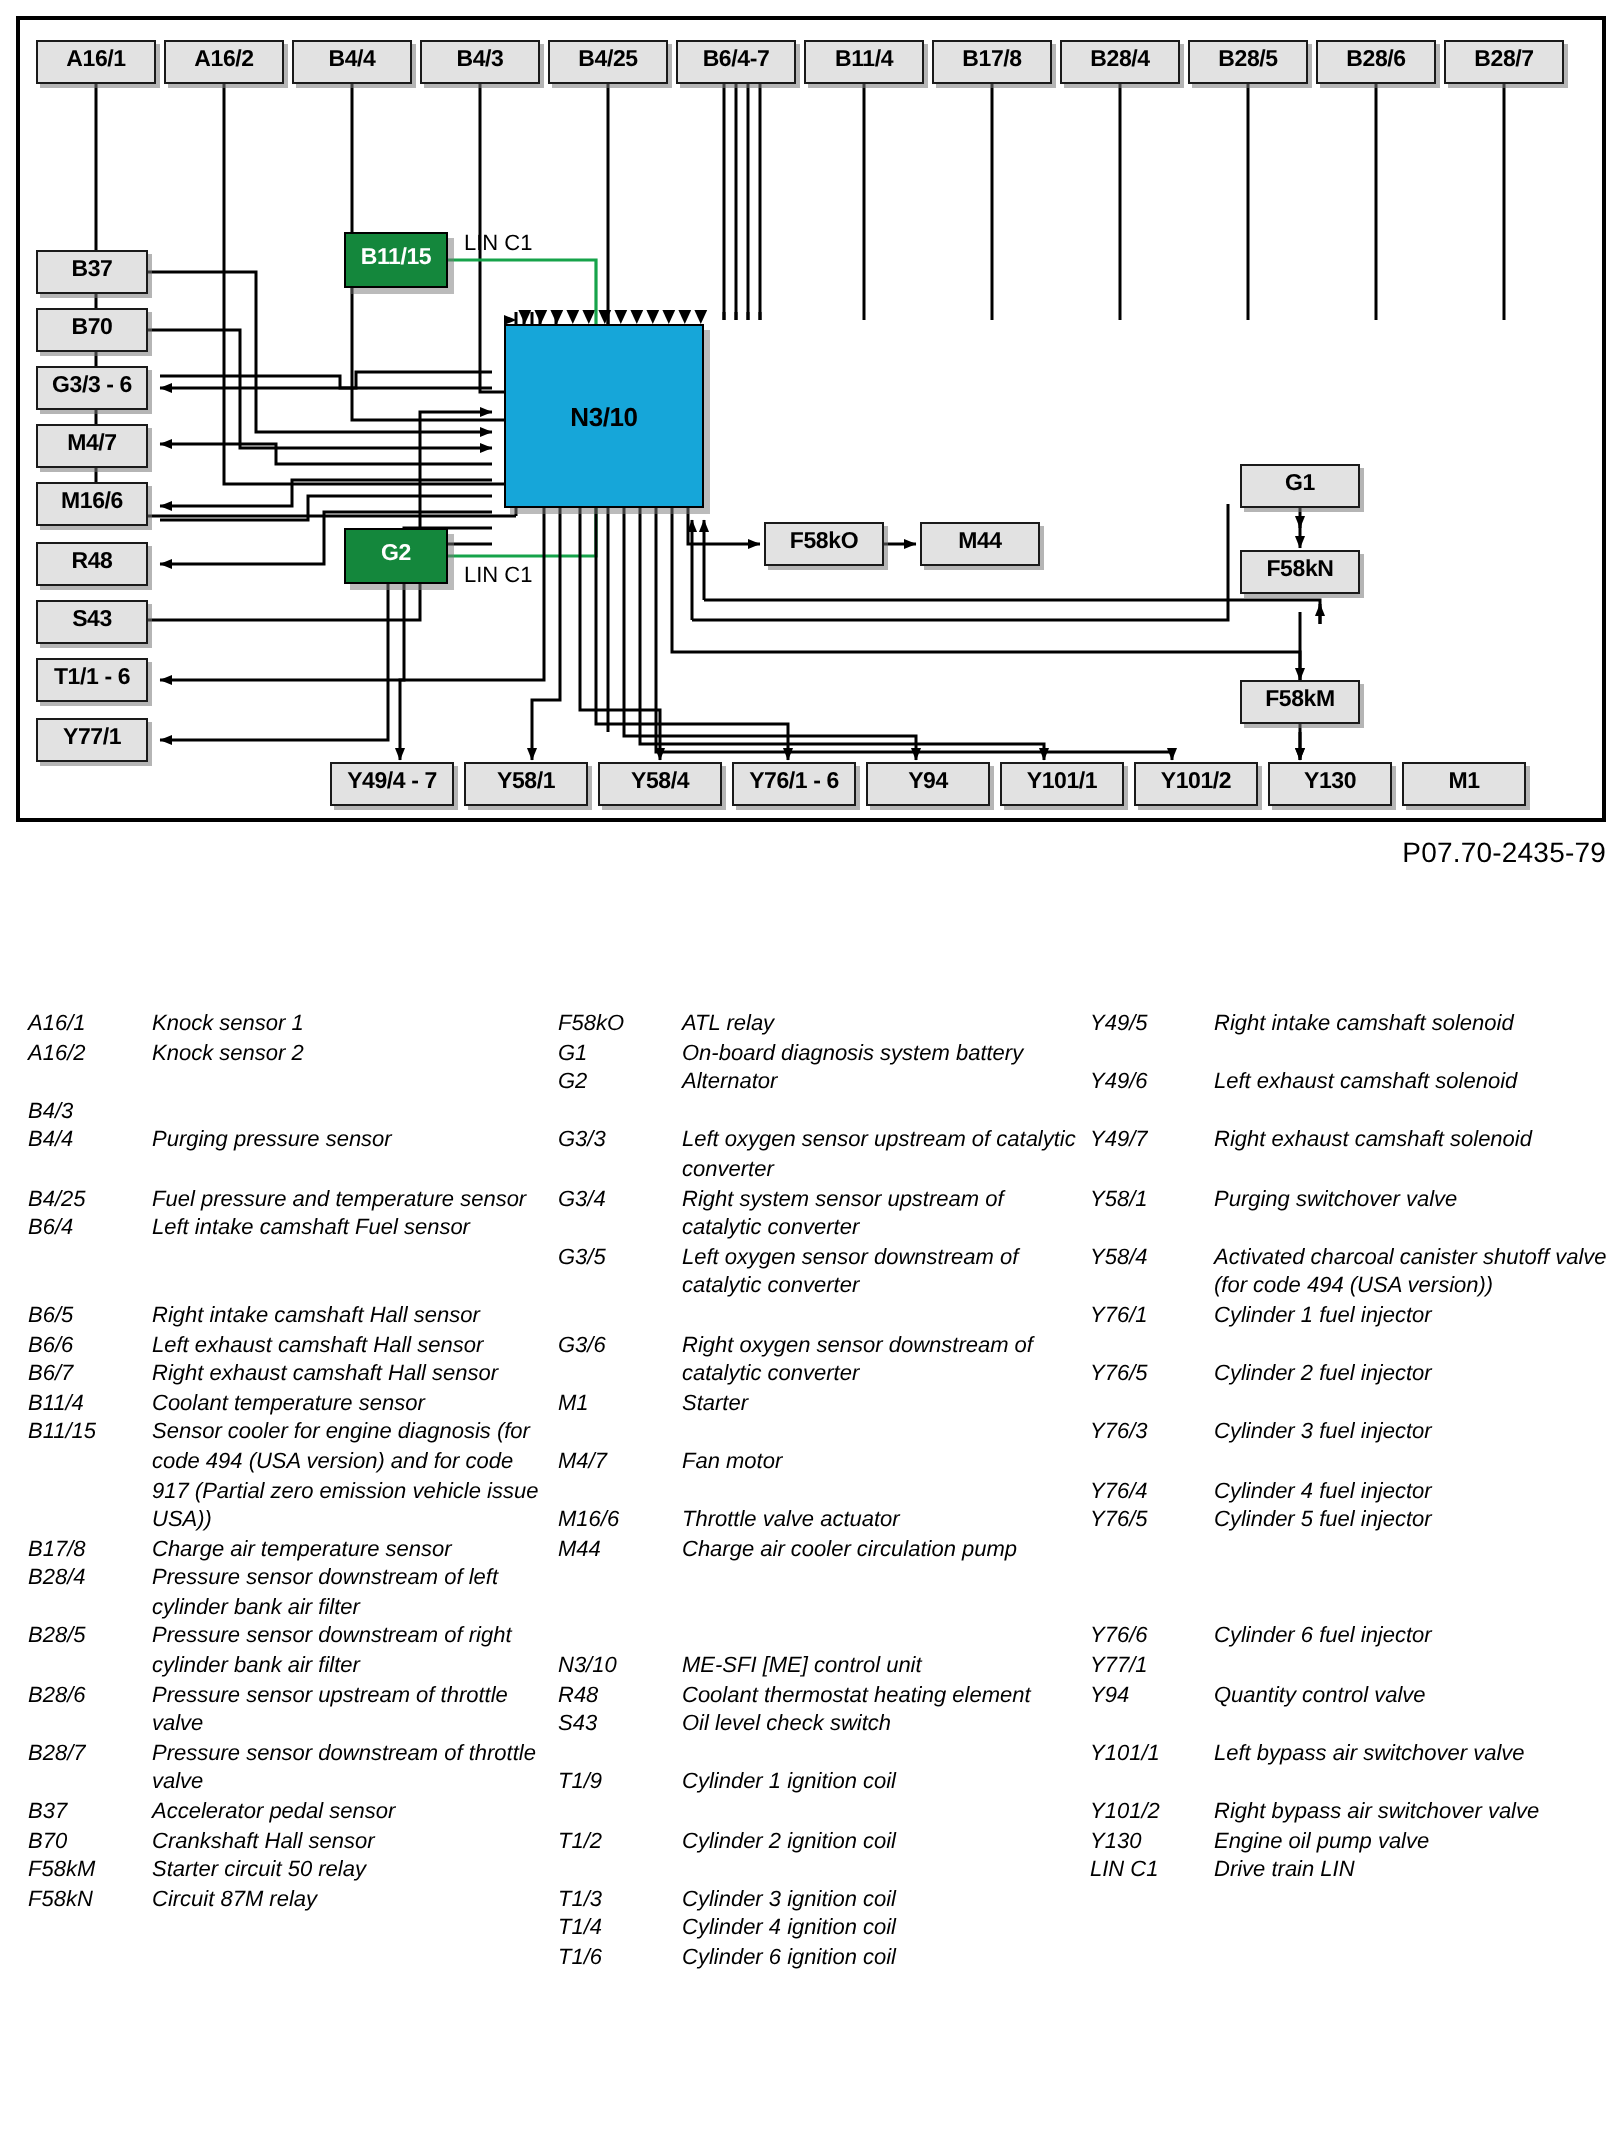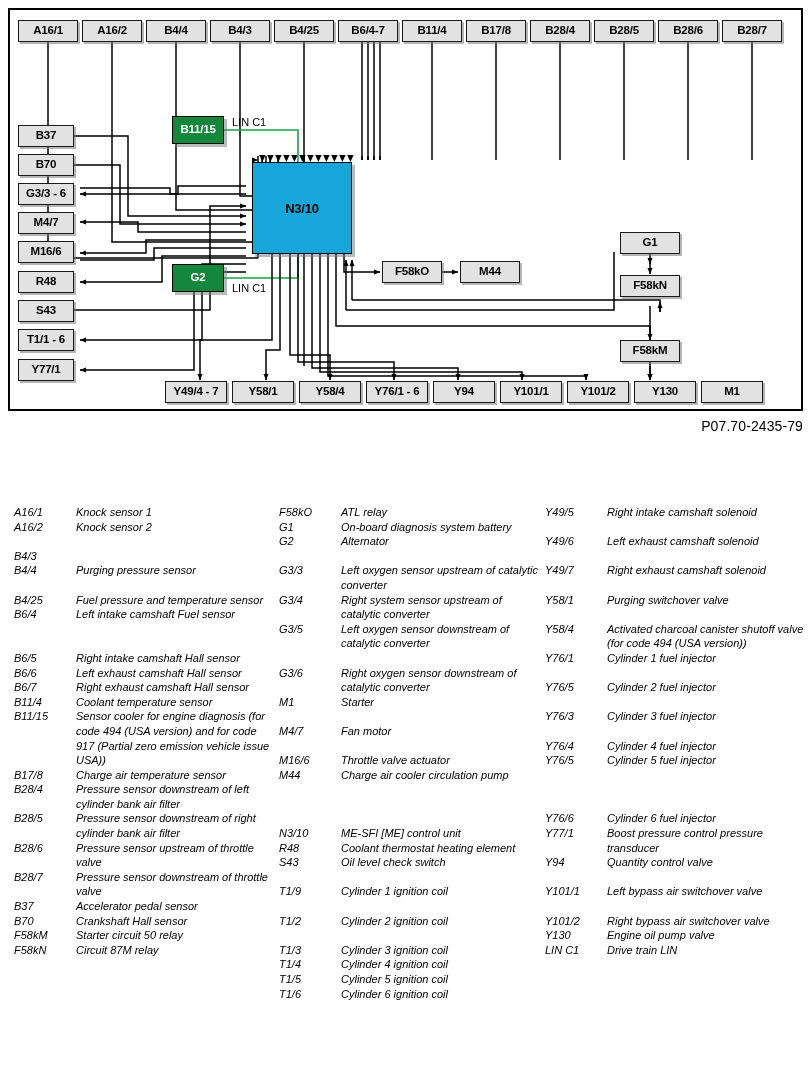--- a/index.html
+++ b/index.html
@@ -478,24 +478,20 @@
       <div class="legend-gap"></div>
       <div class="legend-entry">
         <span class="legend-code">T1/3</span>
         <span class="legend-desc">Cylinder 3 ignition coil</span>
       </div>
       <div class="legend-entry">
         <span class="legend-code">T1/4</span>
         <span class="legend-desc">Cylinder 4 ignition coil</span>
       </div>
       <div class="legend-entry">
-        <span class="legend-code">T1/5</span>
-        <span class="legend-desc">Cylinder 5 ignition coil</span>
-      </div>
-      <div class="legend-entry">
         <span class="legend-code">T1/6</span>
         <span class="legend-desc">Cylinder 6 ignition coil</span>
       </div>
     </div>
   <div class="legend-col" id="legend-col-3">
       <div class="legend-entry">
         <span class="legend-code">Y49/5</span>
         <span class="legend-desc">Right intake camshaft solenoid</span>
       </div>
       <div class="legend-gap"></div>
@@ -543,21 +539,20 @@
       </div>
       <div class="legend-gap"></div>
       <div class="legend-gap"></div>
       <div class="legend-gap"></div>
       <div class="legend-entry">
         <span class="legend-code">Y76/6</span>
         <span class="legend-desc">Cylinder 6 fuel injector</span>
       </div>
       <div class="legend-entry">
         <span class="legend-code">Y77/1</span>
-        <span class="legend-desc">Boost pressure control pressure transducer</span>
       </div>
       <div class="legend-entry">
         <span class="legend-code">Y94</span>
         <span class="legend-desc">Quantity control valve</span>
       </div>
       <div class="legend-gap"></div>
       <div class="legend-entry">
         <span class="legend-code">Y101/1</span>
         <span class="legend-desc">Left bypass air switchover valve</span>
       </div>

